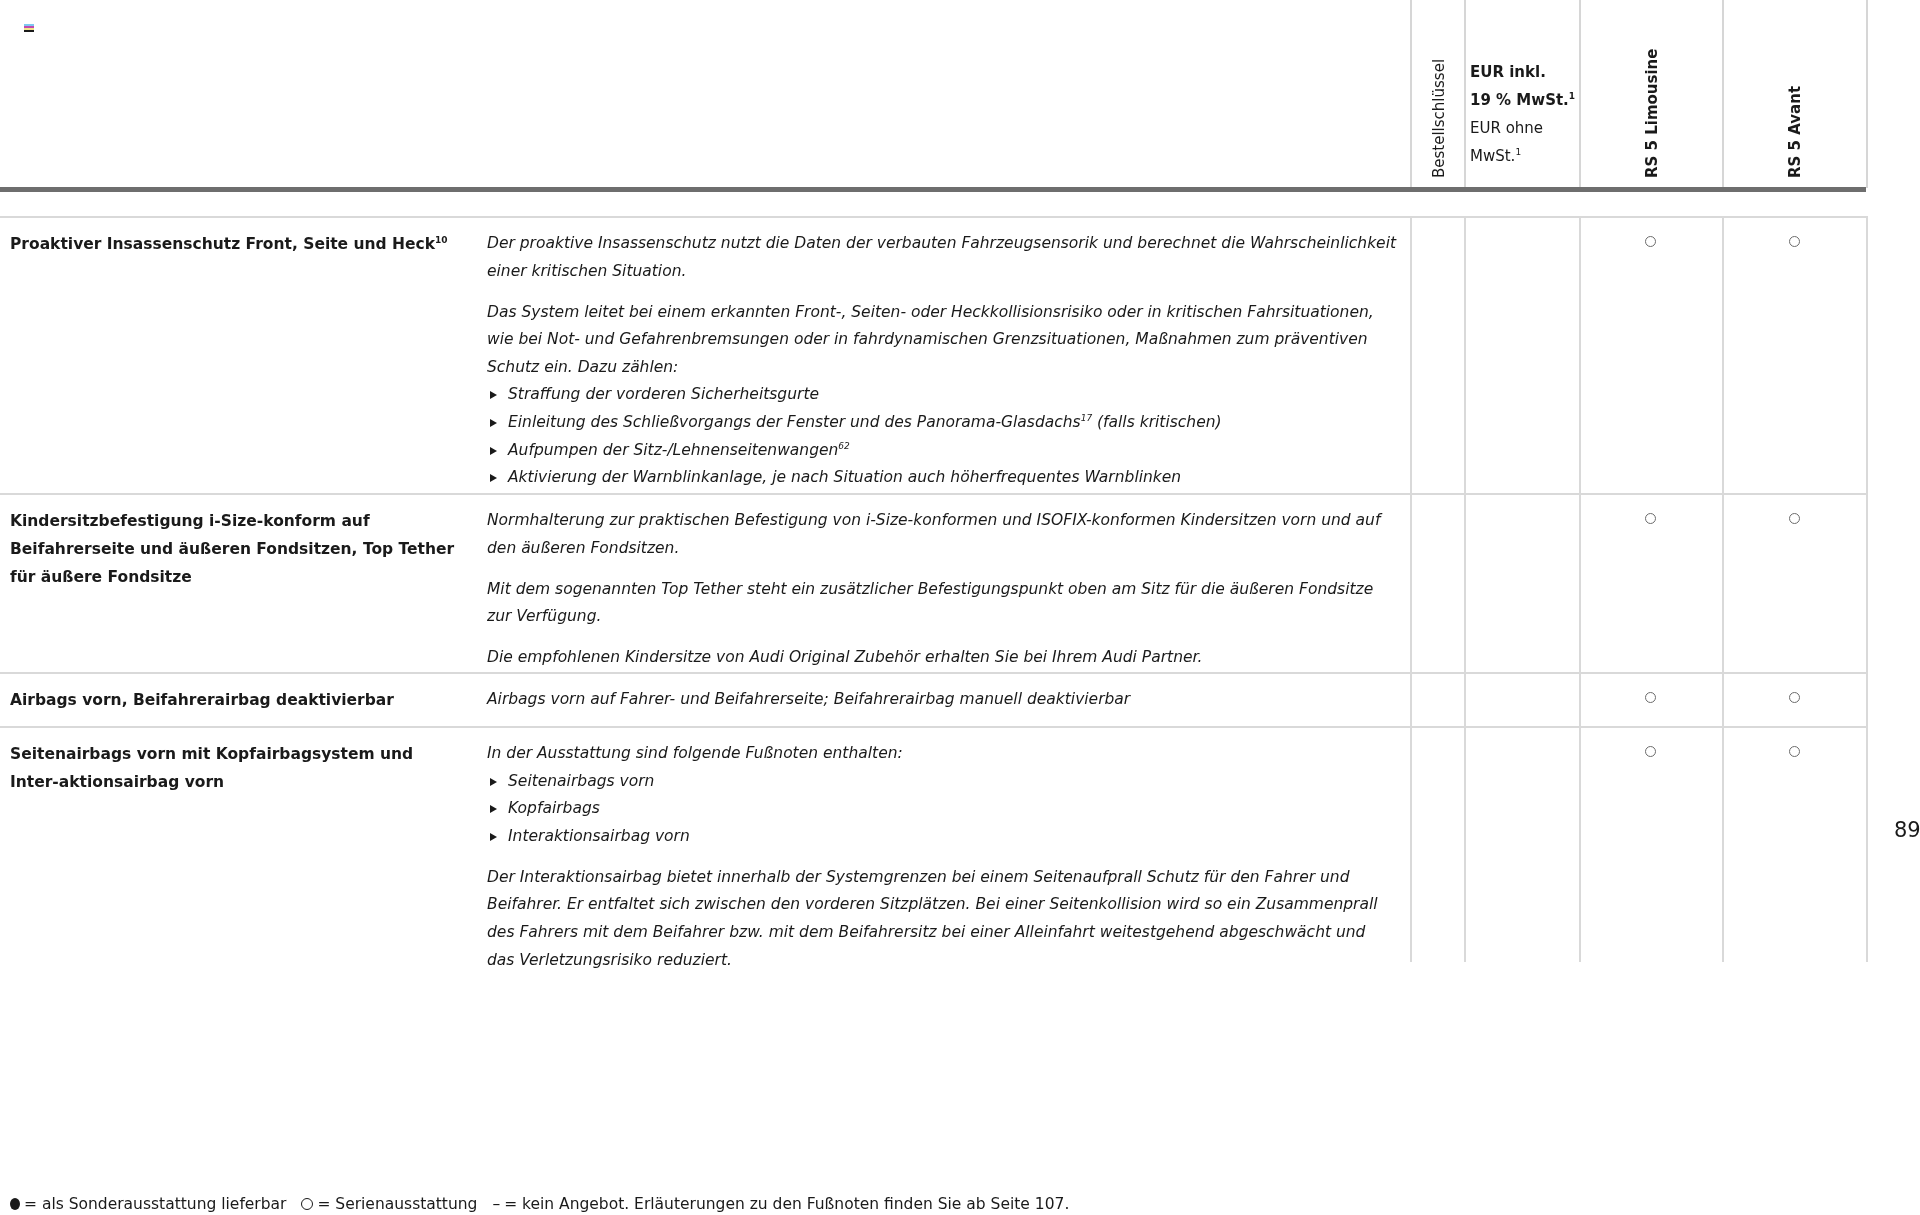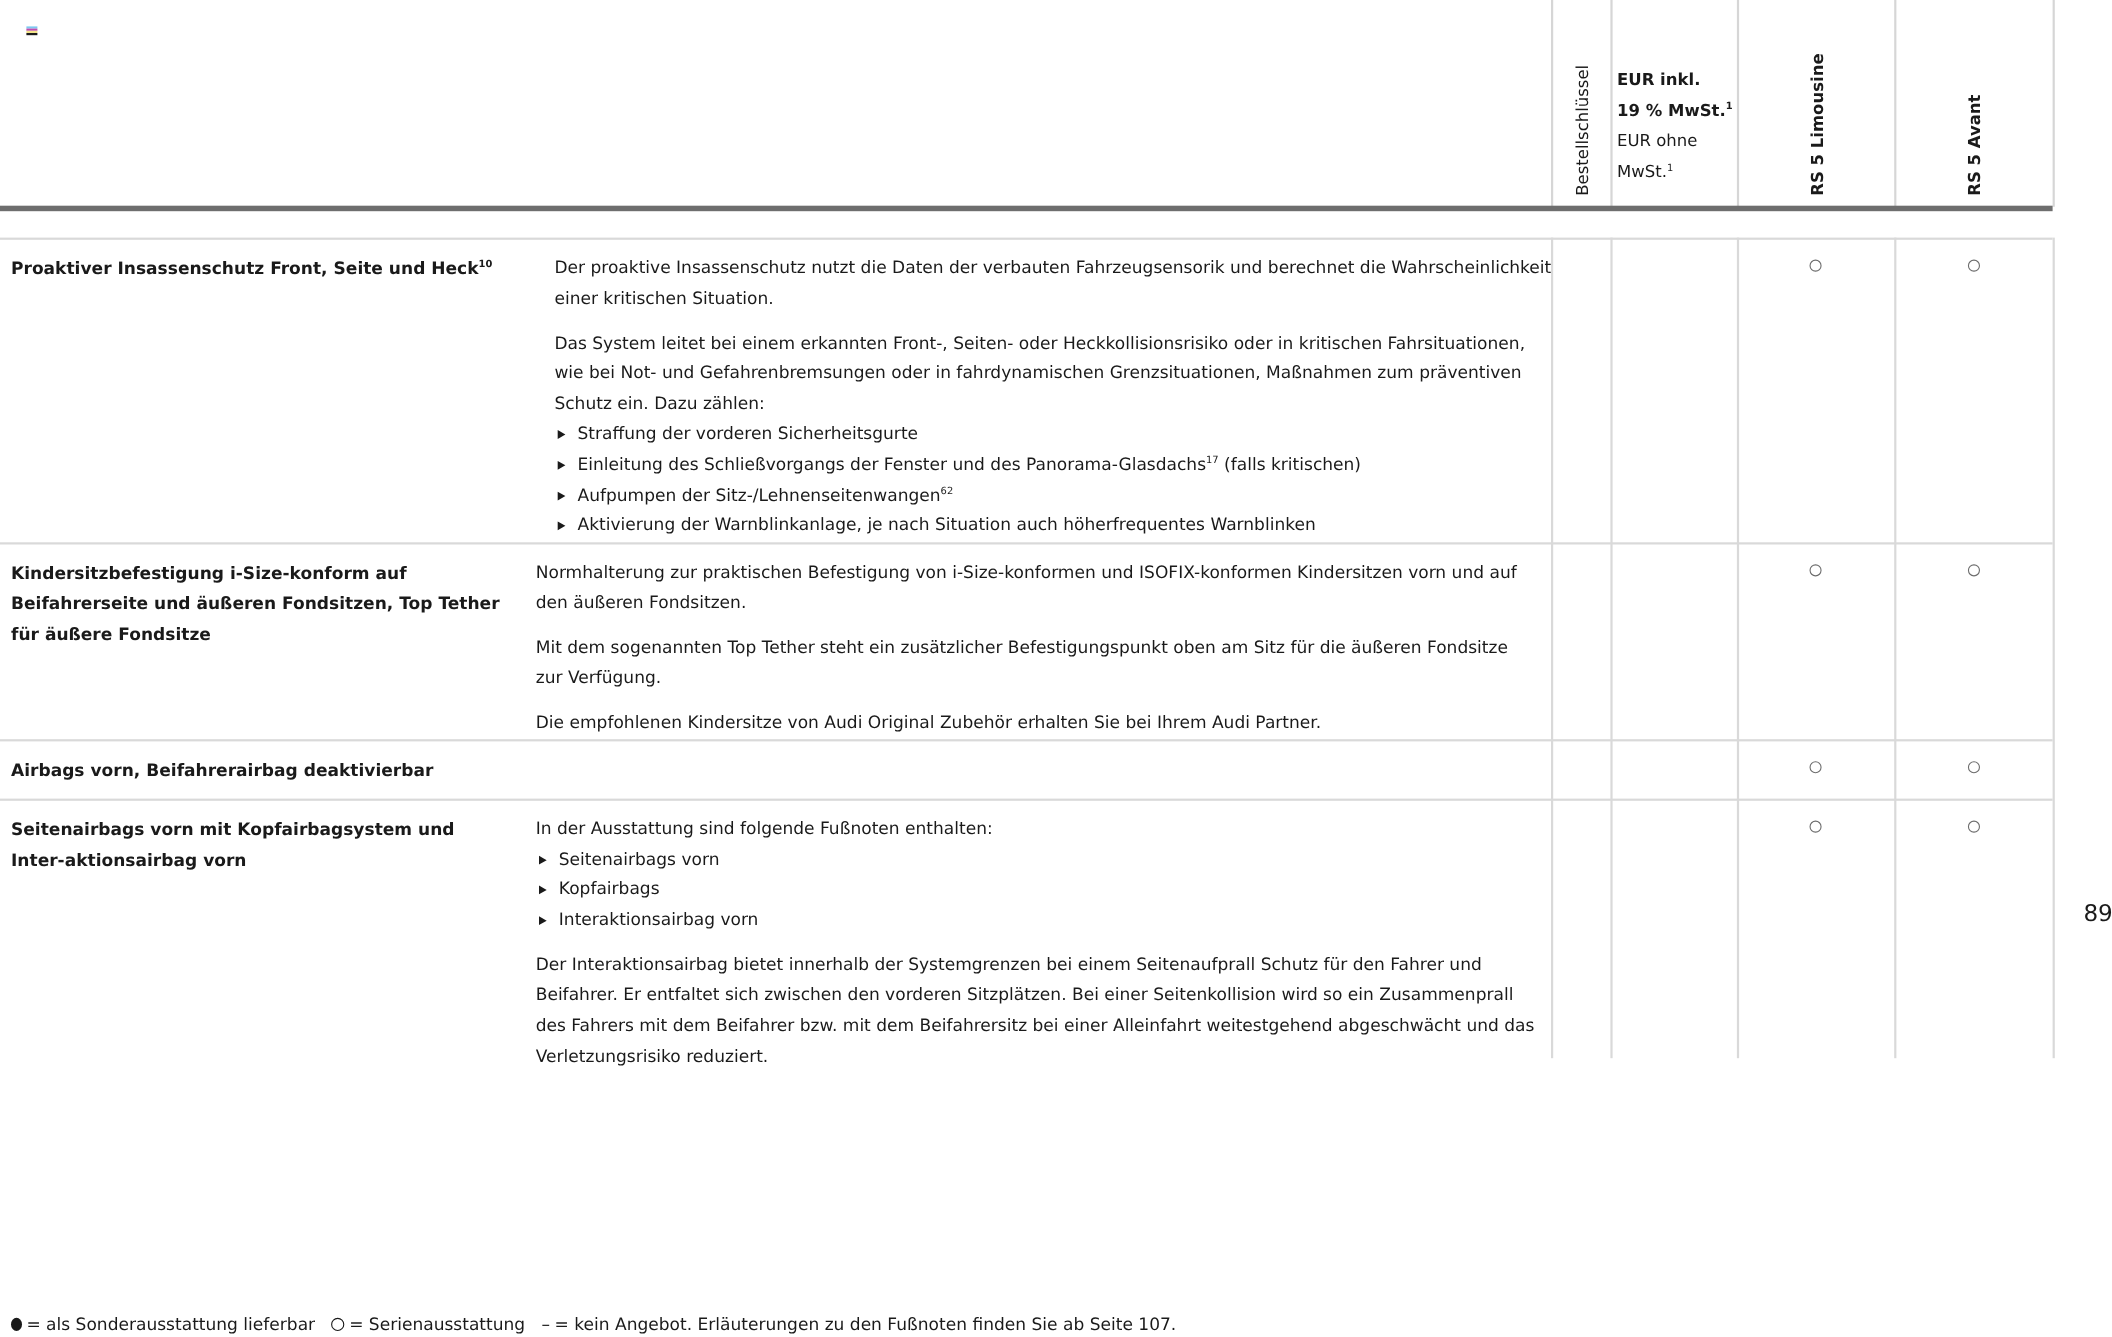--- a/index.html
+++ b/index.html
@@ -29,21 +29,21 @@
 
   
   .table { position: absolute; left: 0; top: 216px; width: 1866px; }
   .row { position: relative; border-top: 2px solid #d9d9d9; box-sizing: border-box; }
   .row .title {
     position: absolute; left: 10px; top: 12px; width: 460px;
     font-weight: bold; font-size: 15.5px; line-height: 28px;
   }
   .row .desc {
     margin-left: 487px; width: 910px; padding: 12px 0 6px 0;
-    font-size: 15.5px; line-height: 27.6px;
+    font-size: 15.5px; line-height: 27.6px; font-style: italic;
   }
   .desc p { margin: 0 0 13.5px 0; }
   .desc p:last-child { margin-bottom: 0; }
   .desc ul { list-style: none; margin: 0; padding: 0; }
   .desc ul + p { margin-top: 13.5px; }
   .desc li { position: relative; padding-left: 21px; }
   .desc li::before {
     content: ""; position: absolute; left: 3px; top: 10px;
     border-left: 7px solid #1a1a1a; border-top: 4.5px solid transparent; border-bottom: 4.5px solid transparent;
   }
@@ -88,21 +88,21 @@
     <div class="hdr-rot bold" style="transform: rotate(-90deg) translate(0, 9px); left:71px;">RS 5 Limousine</div>
   </div>
   <div class="hdr-col" style="left:1722px;width:146px;border-right:2px solid #d6d6d6;">
     <div class="hdr-rot bold" style="transform: rotate(-90deg) translate(0, 9px); left:71px;">RS 5 Avant</div>
   </div>
 </div>
 <div class="thick-line"></div>
 
 <div class="table">
 
-  <div class="row" style="height:277px;padding-left:17px;">
+  <div class="row" style="height:277px;">
     <div class="title"><span>Proaktiver Insassenschutz Front, Seite und Heck</span><span class="sup">10</span></div>
     <div class="desc">
       <p>Der proaktive Insassenschutz nutzt die Daten der verbauten Fahrzeugsensorik und berechnet die Wahrscheinlichkeit einer kritischen Situation.</p>
       <p style="margin-bottom:0">Das System leitet bei einem erkannten Front-, Seiten- oder Heckkollisionsrisiko oder in kritischen Fahrsituationen, wie bei Not- und Gefahrenbremsungen oder in fahrdynamischen Grenzsituationen, Maßnahmen zum präventiven Schutz ein. Dazu zählen:</p>
       <ul>
         <li><span>Straffung der vorderen Sicherheitsgurte</span></li>
         <li><span>Einleitung des Schließvorgangs der Fenster und des Panorama-Glasdachs</span><span class="sup">17</span><span> (falls kritischen)</span></li>
         <li><span>Aufpumpen der Sitz-/Lehnenseitenwangen</span><span class="sup">62</span></li>
         <li><span>Aktivierung der Warnblinkanlage, je nach Situation auch höherfrequentes Warnblinken</span></li>
       </ul>
@@ -117,20 +117,23 @@
       <p>Normhalterung zur praktischen Befestigung von i-Size-konformen und ISOFIX-konformen Kindersitzen vorn und auf den äußeren Fondsitzen.</p>
       <p>Mit dem sogenannten Top Tether steht ein zusätzlicher Befestigungspunkt oben am Sitz für die äußeren Fondsitze zur Verfügung.</p>
       <p>Die empfohlenen Kindersitze von Audi Original Zubehör erhalten Sie bei Ihrem Audi Partner.</p>
     </div>
     <div class="circle" style="left:1645px;"></div>
     <div class="circle" style="left:1789px;"></div>
   </div>
 
   <div class="row" style="height:54px;">
     <div class="title">Airbags vorn, Beifahrerairbag deaktivierbar</div>
+    <div class="desc">
+      <p>Airbags vorn auf Fahrer- und Beifahrerseite; Beifahrerairbag manuell deaktivierbar</p>
+    </div>
     <div class="circle" style="left:1645px;"></div>
     <div class="circle" style="left:1789px;"></div>
   </div>
 
   <div class="row" style="height:248px;">
     <div class="title" style="width:420px;">Seitenairbags vorn mit Kopfairbagsystem und Inter-aktionsairbag vorn</div>
     <div class="desc">
       <p style="margin-bottom:0">In der Ausstattung sind folgende Fußnoten enthalten:</p>
       <ul>
         <li>Seitenairbags vorn</li>

